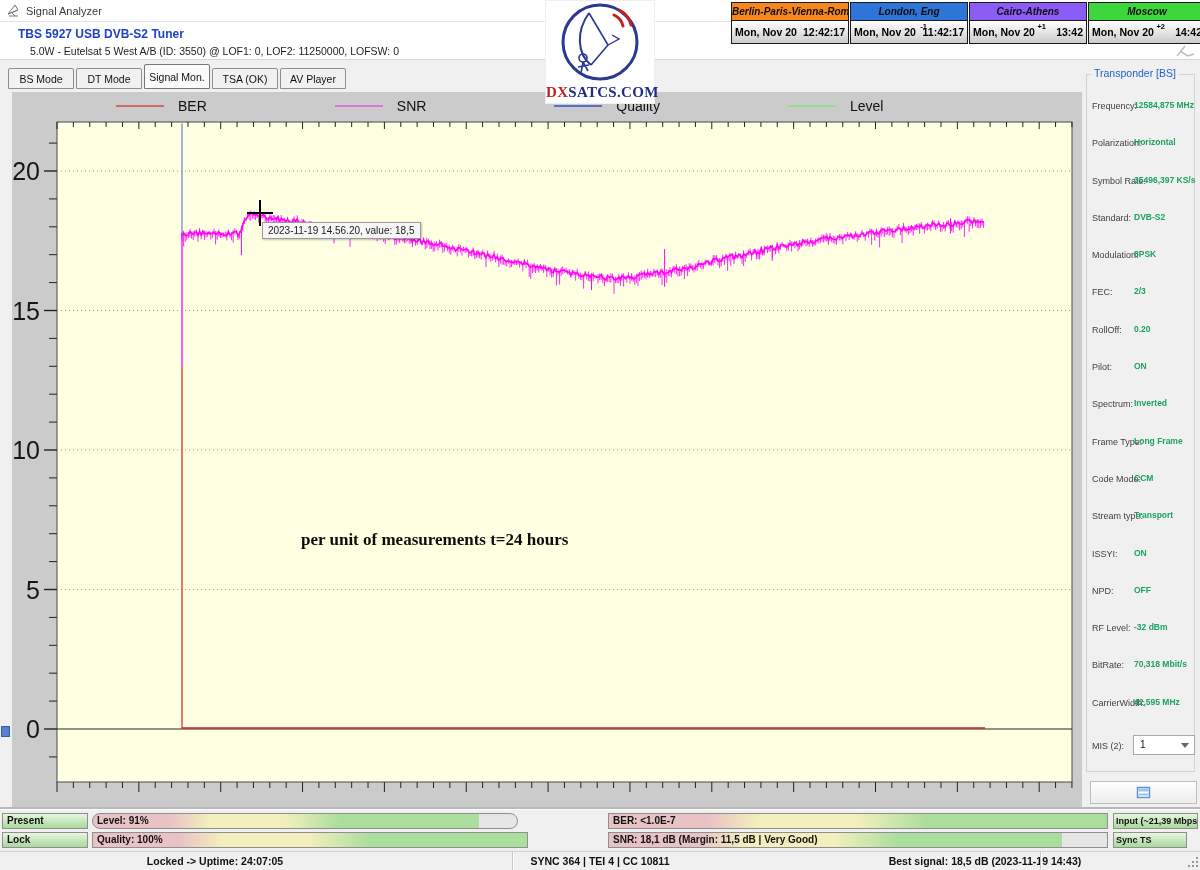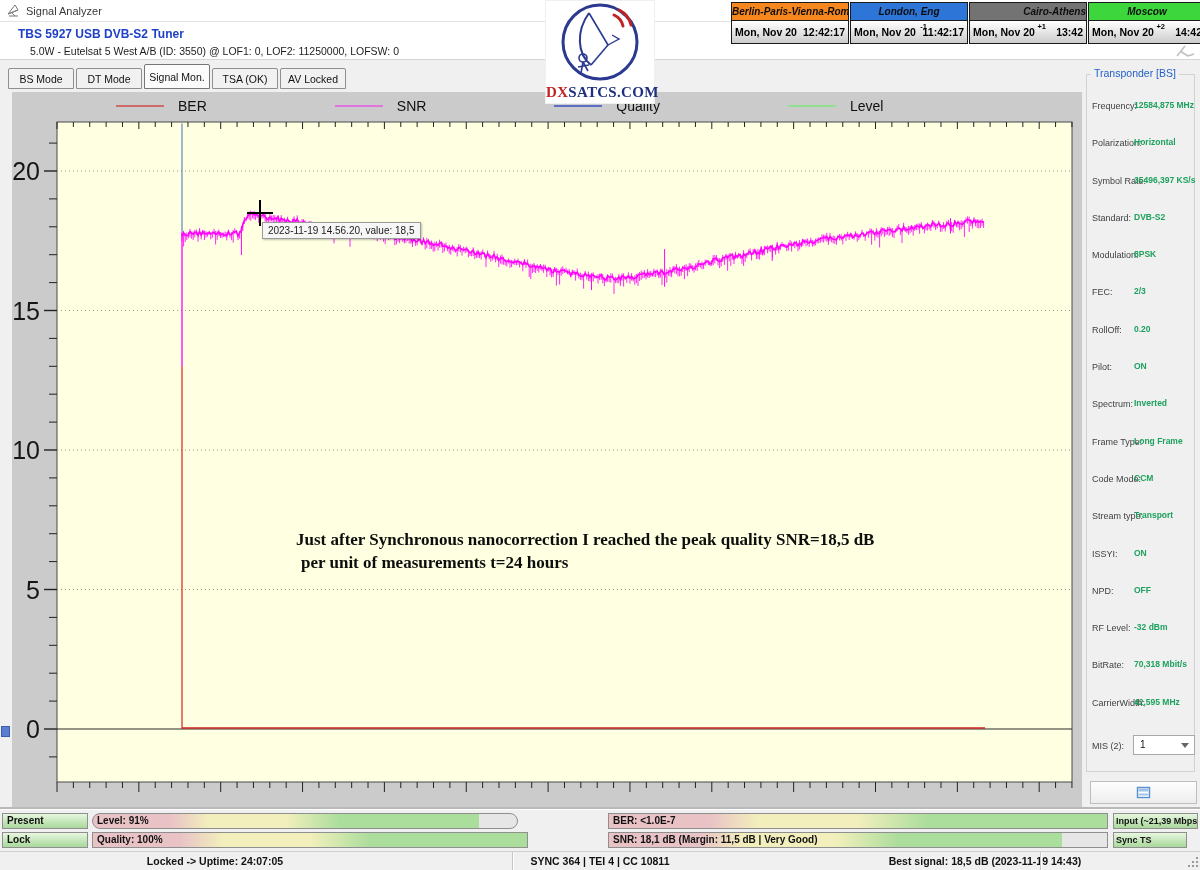--- a/index.html
+++ b/index.html
@@ -106,21 +106,21 @@
       </div>
       <div class="clock">
         <div class="clock-name" style="background: rgb(46, 117, 216);">London, Eng</div>
         <div class="clock-body">
           <span class="c-date">Mon, Nov 20</span>
           <span class="c-off">-1</span>
           <span class="c-time">11:42:17</span>
         </div>
       </div>
       <div class="clock">
-        <div class="clock-name" style="background: #737373; text-align: right;">Cairo-Athens</div>
+        <div class="clock-name" style="background: #8b5cf6;">Cairo-Athens</div>
         <div class="clock-body">
           <span class="c-date">Mon, Nov 20</span>
           <span class="c-off">+1</span>
           <span class="c-time">13:42</span>
         </div>
       </div>
       <div class="clock">
         <div class="clock-name" style="background: rgb(61, 214, 61);">Moscow</div>
         <div class="clock-body">
           <span class="c-date">Mon, Nov 20</span>
@@ -155,21 +155,21 @@
       <div class="tab">
         <span>DT Mode</span>
       </div>
       <div class="tab active">
         <span>Signal Mon.</span>
       </div>
       <div class="tab">
         <span>TSA (OK)</span>
       </div>
       <div class="tab">
-        <span>AV Locked</span>
+        <span>AV Player</span>
       </div>
     </div>
 
   <div class="legend">
 
   <div class="leg-item">
         <span class="leg-swatch" style="background: rgb(205, 106, 106);"></span>
         <span>BER</span>
       </div>
       <div class="leg-item">
@@ -356,21 +356,20 @@
       <path d="M170.0 116.0L171.6 112.9L173.2 115.4L174.8 115.7L176.4 115.0L178.0 111.6L179.6 113.3L181.2 114.2L182.8 112.5L184.4 112.0L186.0 115.4L187.6 111.4L189.2 115.2L190.8 111.5L192.4 113.8L194.0 113.5L195.6 113.9L197.2 112.4L198.8 114.0L200.4 113.1L202.0 112.2L203.6 114.4L205.2 113.5L206.8 112.0L208.4 114.8L210.0 113.9L211.6 114.9L213.2 115.3L214.8 115.8L216.4 111.6L218.0 114.7L219.6 114.6L221.2 112.3L222.8 111.9L224.4 111.4L226.0 116.1L227.6 112.7L229.2 111.0L230.8 104.8L232.4 100.0L234.0 99.4L235.6 96.4L237.2 94.4L238.8 93.8L240.4 93.2L242.0 94.8L243.6 94.6L245.2 94.9L246.8 96.4L248.4 96.2L250.0 95.5L251.6 94.5L253.2 96.8L254.8 99.6L256.4 99.0L258.0 97.0L259.6 99.3L261.2 98.9L262.8 98.1L264.4 99.4L266.0 96.9L267.6 101.7L269.2 98.2L270.8 99.5L272.4 100.2L274.0 102.0L275.6 99.4L277.2 101.8L278.8 102.3L280.4 102.2L282.0 99.4L283.6 101.5L285.2 98.9L286.8 102.3L288.4 102.5L290.0 102.9L291.6 101.2L293.2 103.4L294.8 104.1L296.4 105.3L298.0 102.9L299.6 104.4L301.2 108.3L302.8 106.5L304.4 109.1L306.0 108.3L307.6 109.4L309.2 109.2L310.8 110.8L312.4 109.0L314.0 108.5L315.6 107.5L317.2 109.9L318.8 108.1L320.4 110.5L322.0 109.0L323.6 108.2L325.2 108.1L326.8 111.1L328.4 111.1L330.0 108.7L331.6 108.2L333.2 111.6L334.8 109.3L336.4 109.4L338.0 112.5L339.6 112.3L341.2 110.9L342.8 111.3L344.4 108.5L346.0 111.0L347.6 108.6L349.2 112.3L350.8 111.1L352.4 111.5L354.0 108.5L355.6 110.3L357.2 110.0L358.8 112.1L360.4 109.5L362.0 112.9L363.6 110.3L365.2 114.6L366.8 115.7L368.4 113.2L370.0 111.9L371.6 114.9L373.2 114.0L374.8 114.7L376.4 116.3L378.0 114.7L379.6 114.7L381.2 115.2L382.8 119.2L384.4 118.7L386.0 118.1L387.6 119.1L389.2 118.1L390.8 117.7L392.4 119.7L394.0 117.9L395.6 118.2L397.2 118.9L398.8 117.7L400.4 122.1L402.0 118.3L403.6 122.0L405.2 121.6L406.8 119.3L408.4 120.1L410.0 123.7L411.6 119.8L413.2 123.5L414.8 121.4L416.4 120.8L418.0 124.3L419.6 123.2L421.2 125.4L422.8 124.7L424.4 124.0L426.0 125.1L427.6 122.9L429.2 122.8L430.8 126.2L432.4 126.2L434.0 125.9L435.6 128.2L437.2 127.3L438.8 129.1L440.4 127.1L442.0 128.4L443.6 130.6L445.2 129.6L446.8 127.3L448.4 128.4L450.0 129.5L451.6 130.0L453.2 129.6L454.8 128.9L456.4 131.0L458.0 132.9L459.6 132.2L461.2 130.1L462.8 134.2L464.4 134.4L466.0 132.1L467.6 134.9L469.2 133.9L470.8 132.7L472.4 133.8L474.0 137.6L475.6 133.6L477.2 136.5L478.8 137.4L480.4 137.1L482.0 134.5L483.6 138.3L485.2 136.9L486.8 140.3L488.4 138.5L490.0 137.7L491.6 139.2L493.2 140.8L494.8 141.6L496.4 140.5L498.0 141.8L499.6 142.1L501.2 142.9L502.8 141.5L504.4 142.1L506.0 141.1L507.6 142.2L509.2 143.0L510.8 144.9L512.4 141.5L514.0 144.1L515.6 143.4L517.2 146.5L518.8 147.2L520.4 146.3L522.0 145.6L523.6 147.9L525.2 146.1L526.8 147.7L528.4 145.6L530.0 148.4L531.6 148.1L533.2 147.4L534.8 150.6L536.4 148.5L538.0 148.4L539.6 152.3L541.2 152.6L542.8 149.2L544.4 151.8L546.0 151.8L547.6 152.1L549.2 150.0L550.8 150.3L552.4 150.2L554.0 151.1L555.6 152.3L557.2 152.0L558.8 155.5L560.4 152.0L562.0 152.6L563.6 154.0L565.2 152.4L566.8 155.1L568.4 156.0L570.0 156.1L571.6 156.4L573.2 153.3L574.8 155.7L576.4 154.9L578.0 157.2L579.6 155.1L581.2 155.0L582.8 156.6L584.4 156.9L586.0 157.4L587.6 156.4L589.2 155.0L590.8 157.9L592.4 159.6L594.0 159.9L595.6 155.7L597.2 157.2L598.8 157.0L600.4 156.5L602.0 159.5L603.6 159.8L605.2 158.9L606.8 157.0L608.4 160.1L610.0 156.0L611.6 156.5L613.2 158.3L614.8 157.5L616.4 155.8L618.0 158.2L619.6 156.3L621.2 158.9L622.8 158.6L624.4 157.2L626.0 155.4L627.6 154.2L629.2 154.3L630.8 153.7L632.4 153.0L634.0 155.2L635.6 152.6L637.2 154.8L638.8 153.6L640.4 154.8L642.0 151.7L643.6 152.2L645.2 151.2L646.8 154.6L648.4 151.7L650.0 150.8L651.6 153.7L653.2 153.8L654.8 152.7L656.4 152.5L658.0 150.8L659.6 152.4L661.2 148.4L662.8 149.0L664.4 147.5L666.0 149.9L667.6 149.7L669.2 150.6L670.8 147.5L672.4 148.3L674.0 148.1L675.6 149.7L677.2 147.0L678.8 146.2L680.4 148.6L682.0 148.7L683.6 147.1L685.2 145.9L686.8 143.8L688.4 144.4L690.0 144.1L691.6 144.2L693.2 142.6L694.8 141.2L696.4 141.6L698.0 144.0L699.6 143.1L701.2 138.8L702.8 139.0L704.4 138.0L706.0 140.9L707.6 141.7L709.2 140.8L710.8 137.7L712.4 138.0L714.0 136.1L715.6 138.0L717.2 135.6L718.8 135.2L720.4 134.6L722.0 138.7L723.6 135.0L725.2 136.9L726.8 134.4L728.4 135.6L730.0 137.7L731.6 133.9L733.2 135.6L734.8 134.5L736.4 132.8L738.0 131.6L739.6 134.4L741.2 132.9L742.8 130.1L744.4 134.3L746.0 132.5L747.6 133.7L749.2 128.4L750.8 132.8L752.4 129.3L754.0 127.7L755.6 129.1L757.2 128.0L758.8 126.2L760.4 128.2L762.0 129.2L763.6 129.7L765.2 124.8L766.8 128.8L768.4 125.5L770.0 124.8L771.6 125.0L773.2 126.3L774.8 127.3L776.4 125.4L778.0 123.8L779.6 125.3L781.2 124.8L782.8 122.5L784.4 123.4L786.0 125.8L787.6 123.3L789.2 125.0L790.8 120.2L792.4 122.1L794.0 121.1L795.6 122.2L797.2 123.0L798.8 121.1L800.4 123.4L802.0 123.0L803.6 121.1L805.2 120.4L806.8 119.5L808.4 118.6L810.0 118.1L811.6 117.2L813.2 117.8L814.8 116.6L816.4 120.1L818.0 116.6L819.6 118.4L821.2 119.3L822.8 119.3L824.4 119.9L826.0 116.5L827.6 116.7L829.2 117.7L830.8 118.3L832.4 116.2L834.0 115.5L835.6 114.9L837.2 115.9L838.8 113.9L840.4 117.3L842.0 117.1L843.6 113.8L845.2 116.4L846.8 116.9L848.4 115.1L850.0 112.9L851.6 114.4L853.2 115.9L854.8 113.2L856.4 112.6L858.0 111.5L859.6 111.4L861.2 112.3L862.8 114.4L864.4 111.9L866.0 113.7L867.6 113.4L869.2 109.9L870.8 109.1L872.4 110.4L874.0 111.1L875.6 109.8L877.2 109.7L878.8 109.7L880.4 111.9L882.0 111.7L883.6 111.2L885.2 108.6L886.8 107.9L888.4 109.2L890.0 111.0L891.6 106.6L893.2 110.0L894.8 109.9L896.4 109.4L898.0 109.1L899.6 106.5L901.2 108.9L902.8 108.4L904.4 105.5L906.0 106.4L907.6 107.2L909.2 104.9L910.8 108.2L912.4 107.8L914.0 105.6L915.6 104.2L917.2 105.6L918.8 106.6L920.4 102.4L922.0 103.5L923.6 105.9L925.2 105.2L926.8 103.1L928.4 106.6L930.0 106.3L931.6 105.4L933.2 107.2L934.8 103.5L936.4 103.0L938.0 105.6L939.6 105.7L941.2 106.2L942.8 101.5L944.4 104.2L946.0 102.2L947.6 103.8L949.2 104.0L950.8 104.1L952.4 102.4L954.0 100.7L955.6 99.2L957.2 100.3L958.8 101.0L960.4 103.5L962.0 100.0L963.6 102.7L965.2 101.0L966.8 102.1L968.4 101.9L970.0 101.3L971.6 102.6" stroke="#ff00ff" stroke-width="1.6" fill="none"></path>
       <line x1="229.422" y1="105.87" x2="229.422" y2="135.16500000000002" stroke="#ff00ff" stroke-width="1"></line>
       <line x1="579.53" y1="154.72500000000002" x2="579.53" y2="170.07000000000005" stroke="#ff00ff" stroke-width="1"></line>
       <line x1="652.6030000000001" y1="129.12000000000006" x2="652.6030000000001" y2="166.78500000000008" stroke="#ff00ff" stroke-width="1"></line>
       <line x1="760.205" y1="125.5005405405405" x2="760.205" y2="140.84554054054053" stroke="#ff00ff" stroke-width="1"></line>
       <line x1="938.471" y1="98.20973684210531" x2="938.471" y2="113.55473684210534" stroke="#ff00ff" stroke-width="1"></line>
     </svg>
   <div class="crosshair" style="left: 246.891px; top: 199.85px;"></div>
   <div class="tooltip" style="left: 261.891px; top: 221.85px;">2023-11-19 14.56.20, value: 18,5</div>
   <div class="annotation">
-    <div class="l1">Just after Synchronous nanocorrection I reached the peak quality SNR=18,5 dB</div>
     <div class="l2">per unit of measurements t=24 hours</div>
   </div>
   <div class="scrollmark"></div>
 
   <div class="side-bg"></div>
   <div class="tp-box"></div>
   <div class="tp-title">Transponder [BS]</div>
   <div class="tp-fields">
 
   <div class="tpfield">

